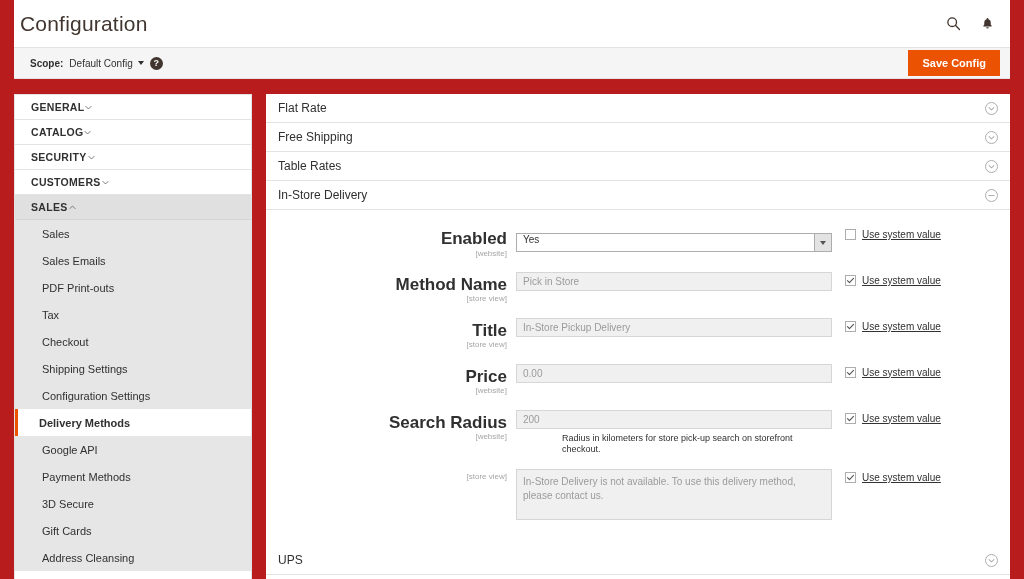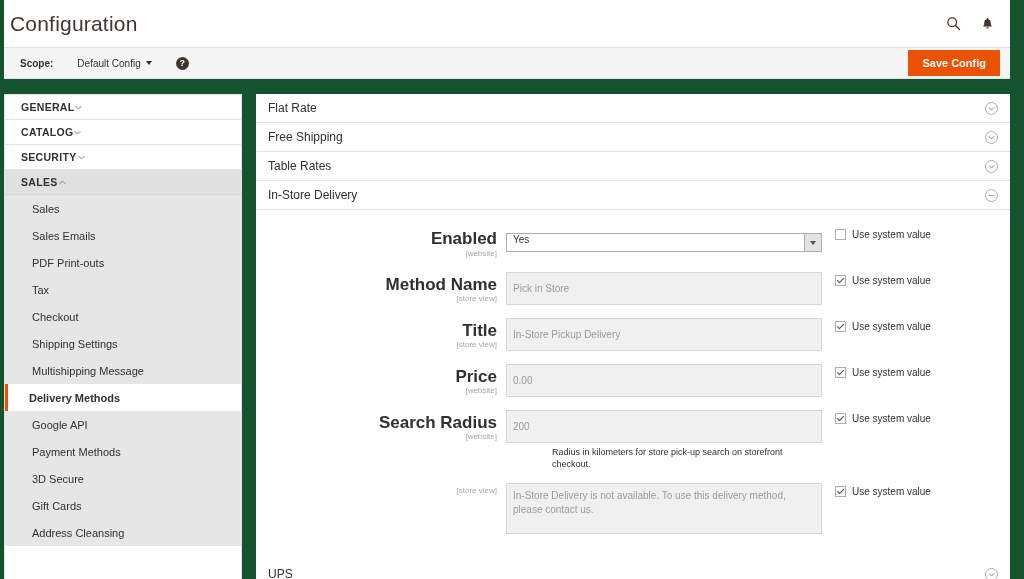--- a/index.html
+++ b/index.html
@@ -10,22 +10,22 @@
     overflow: hidden;
     background: #f4f4f4;
     font-family: "Liberation Sans", sans-serif;
     font-size: 12px;
     color: #333;
   }
 
   .page {
     width: 1024px;
     height: 579px;
-    background: #14532d;
-    padding-left: 4px;
+    background: #b91c1c;
+    padding-left: 14px;
     padding-right: 14px;
     display: flex;
     flex-direction: column;
   }
 
   
   .header {
     height: 47px;
     display: flex;
     align-items: center;
@@ -64,21 +64,21 @@
     border-bottom: 1px solid #e3e3e3;
     display: flex;
     align-items: center;
     justify-content: space-between;
     padding: 0 10px 0 16px;
     flex: 0 0 auto;
   }
   .scope-left {
     display: flex;
     align-items: center;
-    gap: 24px;
+    gap: 6px;
     text-align: center;
   }
   .scope-label {
     font-size: 10px;
     font-weight: bold;
     color: #303030;
   }
   .scope-select {
     font-size: 10px;
     color: #303030;
@@ -275,21 +275,21 @@
     height: 17px;
     background: #e3e3e3;
     border-left: 1px solid #adadad;
     display: flex;
     align-items: center;
     justify-content: center;
   }
   .sel-btn .caret-sm { border-top-color: #555; }
 
   .txt-input {
-    height: 33px;
+    height: 19px;
     width: 100%;
     border: 1px solid #d6d6d6;
     background: #f0f0f0;
     font-size: 10px;
     color: #9b9b9b;
     font-family: "Liberation Sans", sans-serif;
     padding: 0 6px;
     outline: none;
   }
   .txt-area {
@@ -306,20 +306,21 @@
     line-height: 1.35;
   }
 
   .fsys {
     flex: 1 1 auto;
     display: flex;
     align-items: flex-start;
     gap: 6px;
     padding-left: 13px;
     padding-top: 3px;
+    text-decoration: underline;
   }
   .cbox {
     width: 11px;
     height: 11px;
     border: 1px solid #adadad;
     background: #fff;
     display: flex;
     align-items: center;
     justify-content: center;
     flex: 0 0 11px;
@@ -390,20 +391,28 @@
             </span>
           </div>
           <div class="nav-section">
             <span class="nav-section-title">SECURITY</span>
             <span class="chev">
               <svg viewBox="0 0 12 12" fill="none" stroke="currentColor" stroke-width="1.3">
                 <polyline points="2.5,4.5 6,8 9.5,4.5" stroke-linecap="round" stroke-linejoin="round"></polyline>
               </svg>
             </span>
           </div>
+          <div class="nav-section">
+            <span class="nav-section-title">CUSTOMERS</span>
+            <span class="chev">
+              <svg viewBox="0 0 12 12" fill="none" stroke="currentColor" stroke-width="1.3">
+                <polyline points="2.5,4.5 6,8 9.5,4.5" stroke-linecap="round" stroke-linejoin="round"></polyline>
+              </svg>
+            </span>
+          </div>
           <div class="nav-section open">
             <span class="nav-section-title">SALES</span>
             <span class="chev">
               <svg viewBox="0 0 12 12" fill="none" stroke="currentColor" stroke-width="1.3">
                 <polyline points="2.5,7.5 6,4 9.5,7.5" stroke-linecap="round" stroke-linejoin="round"></polyline>
               </svg>
             </span>
           </div>
           <div class="subnav">
             <div class="subnav-item">
@@ -418,21 +427,21 @@
             <div class="subnav-item">
               <span>Tax</span>
             </div>
             <div class="subnav-item">
               <span>Checkout</span>
             </div>
             <div class="subnav-item">
               <span>Shipping Settings</span>
             </div>
             <div class="subnav-item">
-              <span>Multishipping Message</span>
+              <span>Configuration Settings</span>
             </div>
             <div class="subnav-item active">
               <span>Delivery Methods</span>
             </div>
             <div class="subnav-item">
               <span>Google API</span>
             </div>
             <div class="subnav-item">
               <span>Payment Methods</span>
             </div>

